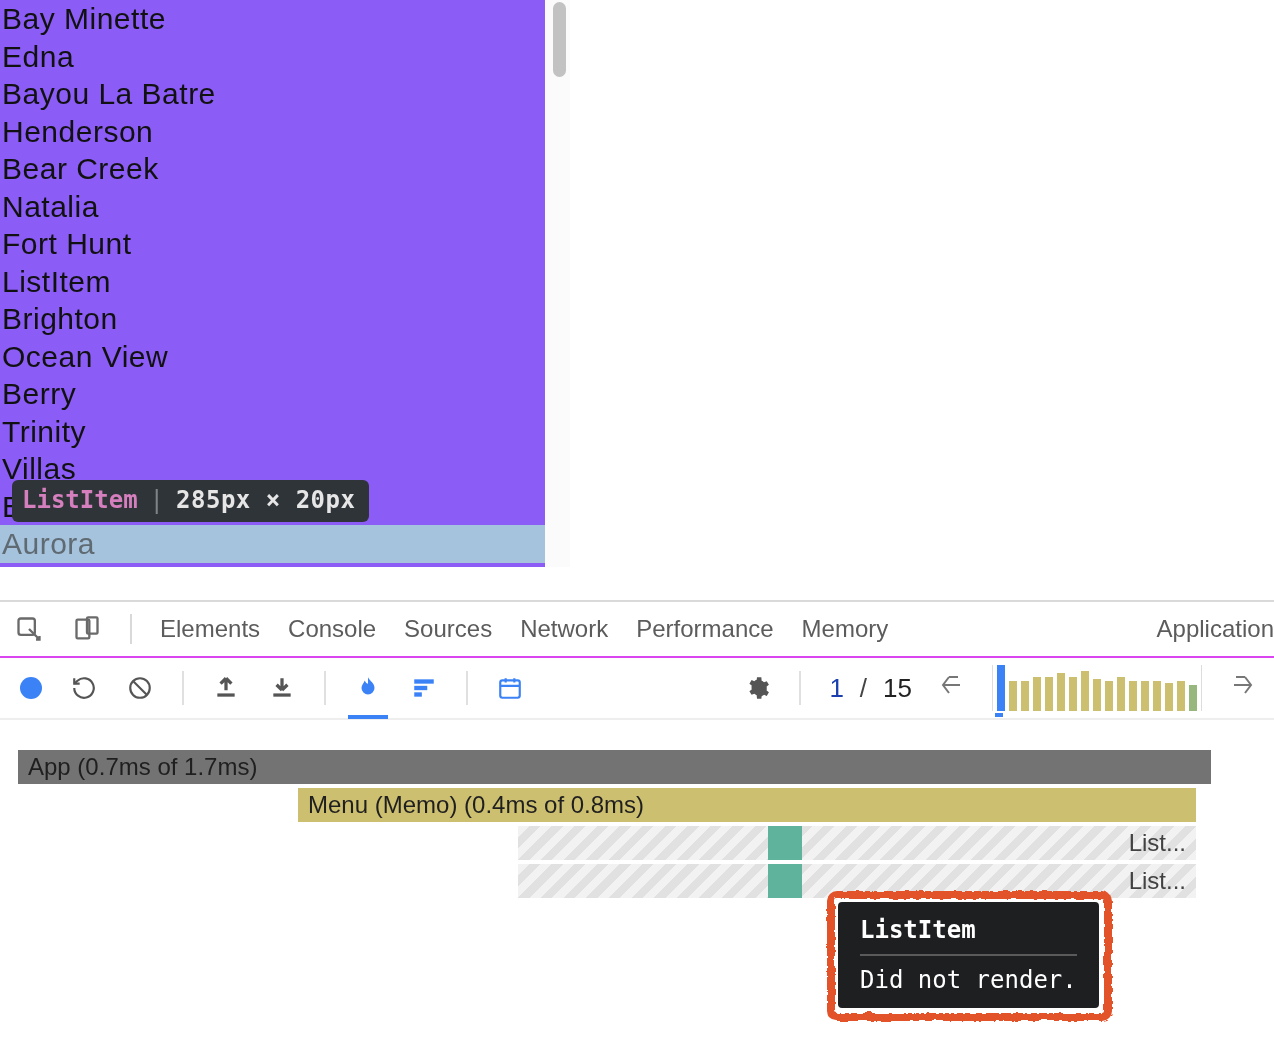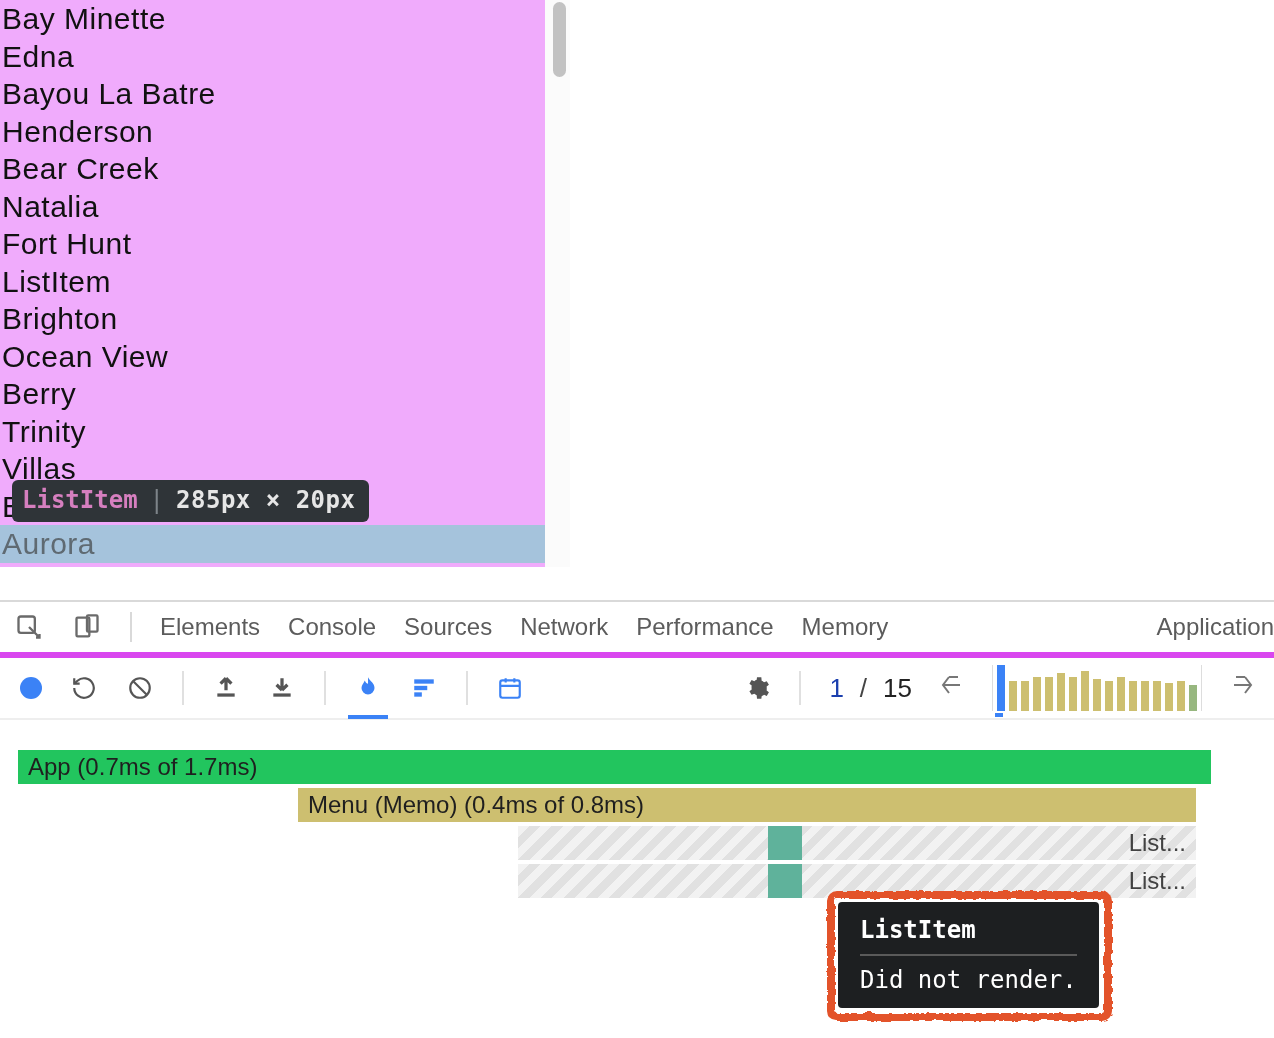--- a/index.html
+++ b/index.html
@@ -9,21 +9,21 @@
   .app-area {
     position: relative;
     width: 570px;
     height: 567px;
     background: #fff;
   }
   .list-pane {
     position: relative;
     width: 545px;
     height: 567px;
-    background: #f0abfc;
+    background: #8b5cf6;
     overflow: hidden;
   }
   .list-item {
     font-size: 30px;
     line-height: 37.5px;
     font-weight: 500;
     letter-spacing: 0.5px;
     color: #111;
     padding-left: 2px;
     white-space: nowrap;
@@ -71,21 +71,21 @@
     width: 1274px;
     border-top: 2px solid #d9d9d9;
     background: #fff;
   }
 
   
   .dt-tabs {
     display: flex;
     align-items: center;
     height: 56px;
-    border-bottom: 6px solid #d946ef;
+    border-bottom: 2px solid #d946ef;
     padding-left: 14px;
     gap: 28px;
     font-size: 24px;
     color: #5c5c5c;
   }
   .dt-iconbtn {
     width: 30px; height: 30px;
     display: flex; align-items: center; justify-content: center;
     color: #6a6a6a;
   }
@@ -147,21 +147,21 @@
   }
   .flame-row { position: relative; height: 36px; margin-bottom: 2px; }
   .flame-bar {
     position: absolute; top: 0; height: 34px;
     display: flex; align-items: center;
     padding: 0 10px;
     color: #1f1f1f;
     white-space: nowrap;
     overflow: hidden;
   }
-  .flame-bar.app  { background: #22c55e; left: 0;    right: 23px; }
+  .flame-bar.app  { background: #737373; left: 0;    right: 23px; }
   .flame-bar.menu { background: #cdbf70; left: 280px;  right: 38px; }
   .flame-bar.li1,
   .flame-bar.li2  { background: repeating-linear-gradient(135deg,#f2f2f2 0 8px,#e1e1e1 8px 16px);
                     left: 500px; right: 38px; color:#424242;justify-content:flex-end; }
   .flame-bar.li1 .cell,
   .flame-bar.li2 .cell { position:absolute; top:0; height:34px; background:#5fb29b; }
   .li1 .cell { left: 250px; width: 34px; }
   .li2 .cell { left: 250px; width: 34px; }
 
   

